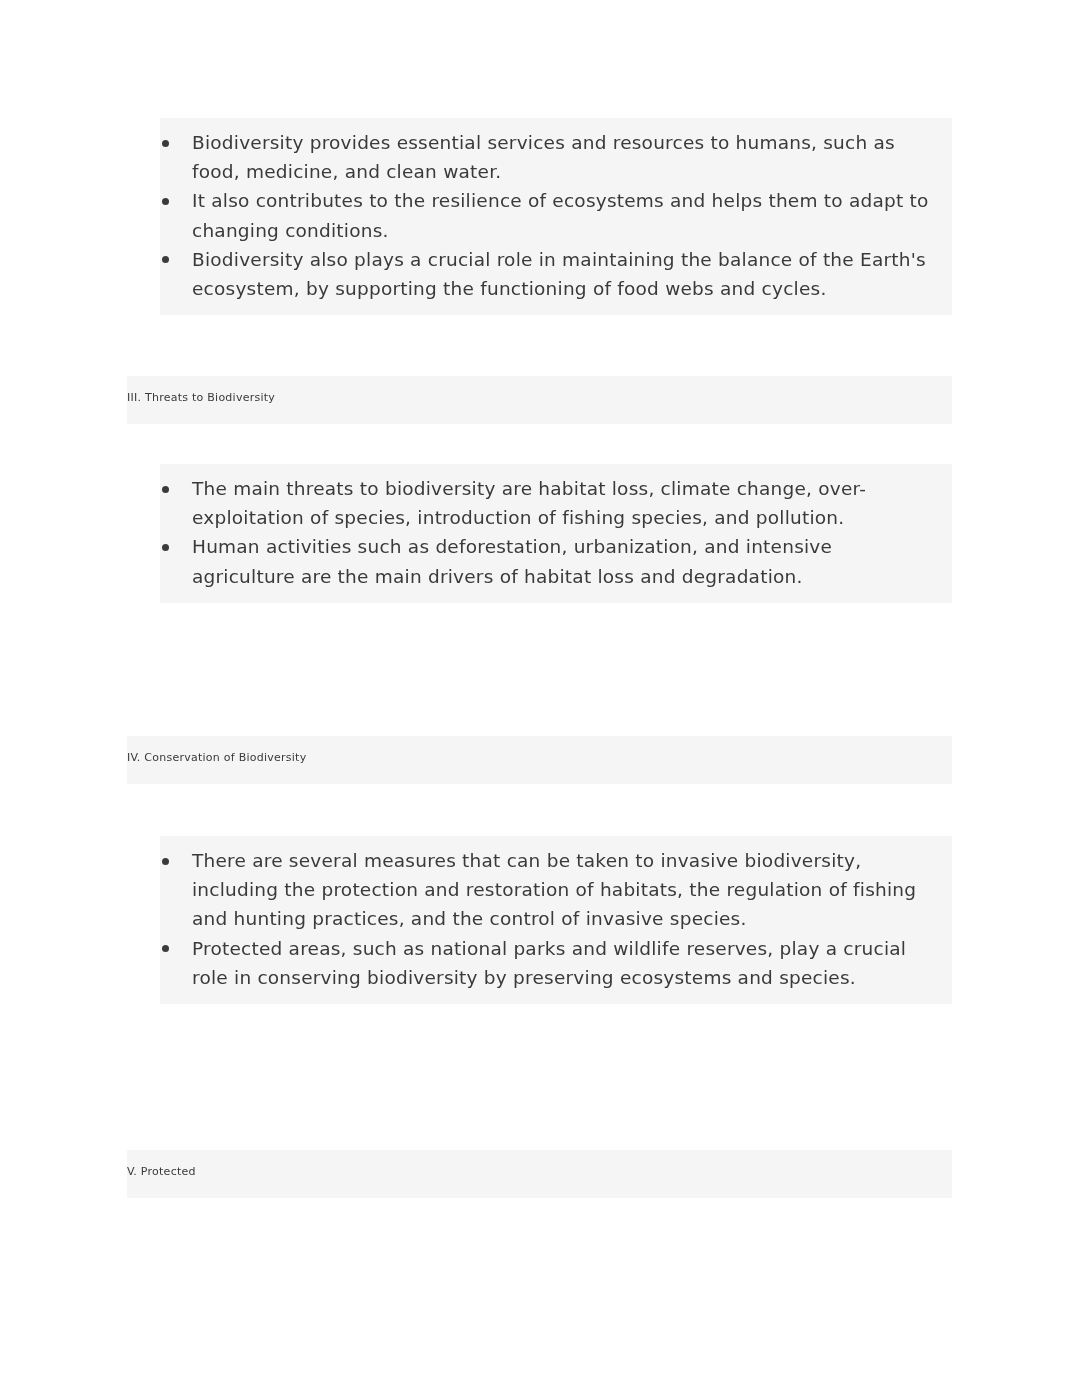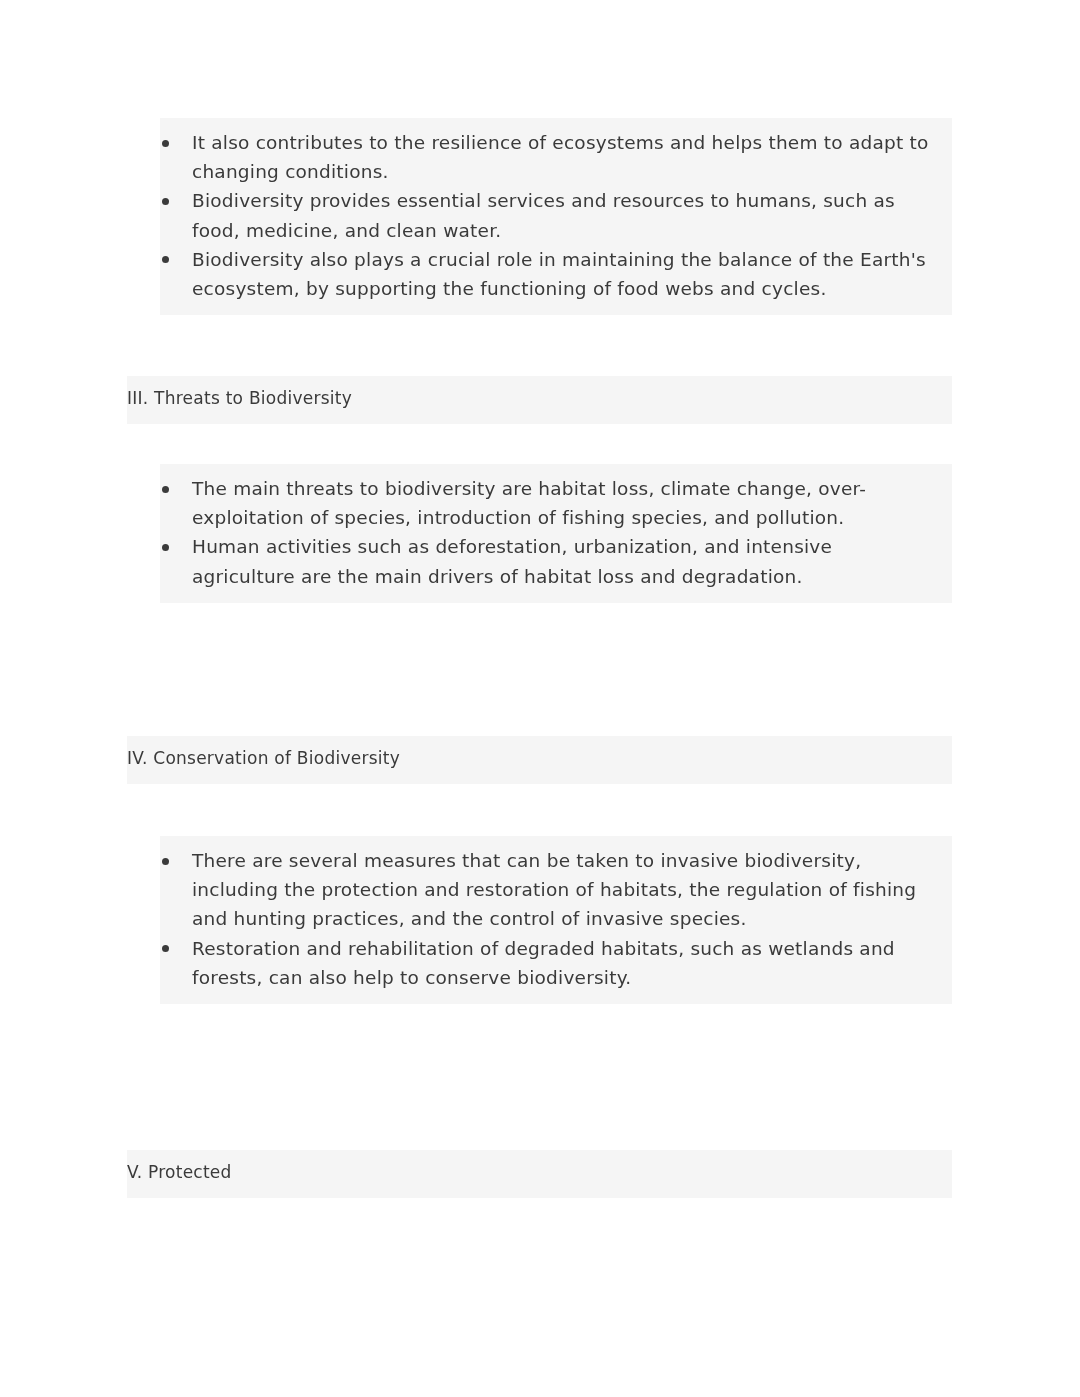--- a/index.html
+++ b/index.html
@@ -71,21 +71,21 @@
   .heading-block {
     left: 127px;
     width: 825px;
     height: 48px;
   }
 
   .heading-text {
     position: absolute;
     left: 0px;
     top: 10px;
-    font-size: 17px;
+    font-size: 11px;
     line-height: 24px;
     letter-spacing: 0.25px;
     color: #3a3a3a;
     white-space: nowrap;
     font-family: "DejaVu Sans", sans-serif;
     font-weight: 400;
   }
 
   
   #list-block-1   { top: 118px; }
@@ -95,22 +95,22 @@
   #list-block-3   { top: 836px; }
   #head-block-5   { top: 1150px; }
 </style>
 </head>
 <body>
 
 <div class="page">
 
   <div class="block list-block" id="list-block-1">
     <ul class="bullet-list">
+      <li class="bullet-item">Biodiversity provides essential services and resources to humans, such as food, medicine, and clean water.</li>
       <li class="bullet-item">It also contributes to the resilience of ecosystems and helps them to adapt to changing conditions.</li>
-      <li class="bullet-item">Biodiversity provides essential services and resources to humans, such as food, medicine, and clean water.</li>
       <li class="bullet-item">Biodiversity also plays a crucial role in maintaining the balance of the Earth's ecosystem, by supporting the functioning of food webs and cycles.</li>
     </ul>
   </div>
 
   <div class="block heading-block" id="head-block-3">
     <div class="heading-text">III. Threats to Biodiversity</div>
   </div>
 
   <div class="block list-block" id="list-block-2">
     <ul class="bullet-list">
@@ -119,21 +119,21 @@
     </ul>
   </div>
 
   <div class="block heading-block" id="head-block-4">
     <div class="heading-text">IV. Conservation of Biodiversity</div>
   </div>
 
   <div class="block list-block" id="list-block-3">
     <ul class="bullet-list">
       <li class="bullet-item">There are several measures that can be taken to invasive biodiversity, including the protection and restoration of habitats, the regulation of fishing and hunting practices, and the control of invasive species.</li>
-      <li class="bullet-item">Restoration and rehabilitation of degraded habitats, such as wetlands and forests, can also help to conserve biodiversity.</li>
+      <li class="bullet-item">Protected areas, such as national parks and wildlife reserves, play a crucial role in conserving biodiversity by preserving ecosystems and species.</li>
     </ul>
   </div>
 
   <div class="block heading-block" id="head-block-5">
     <div class="heading-text">V. Protected</div>
   </div>
 
 </div>
 
 </body></html>

